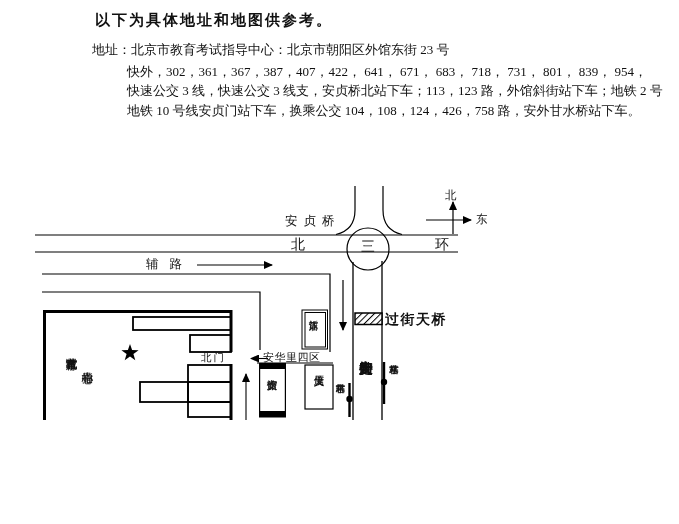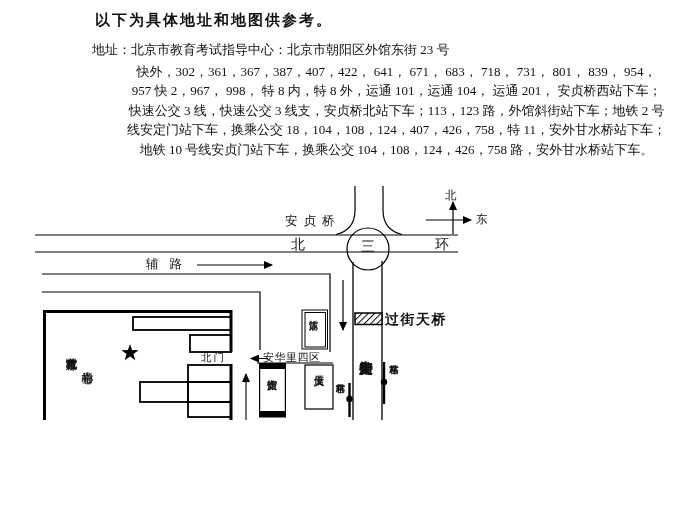--- a/index.html
+++ b/index.html
@@ -3,38 +3,36 @@
 <meta charset="utf-8">
 <style>
   html,body{margin:0;padding:0;background:#fff;}
   #page{position:relative;width:679px;height:420px;background:#ffffff;overflow:hidden;
         font-family:"Liberation Serif", serif;color:#111;}
   .abs{position:absolute;white-space:nowrap;}
   #doc-title{left:95px;top:11px;font-size:15px;letter-spacing:2px;font-weight:600;}
   #addr{left:92px;top:41px;font-size:13px;}
   #transport{left:92px;top:62px;font-size:13px;line-height:19.4px;}
   .t-line{white-space:nowrap;}
-  .t-indent{padding-left:35px;text-align:center;}
+  .t-indent{padding-left:35px;}
   svg{position:absolute;left:0;top:0;}
   .vtext{position:absolute;writing-mode:vertical-rl;text-orientation:upright;
          line-height:1;white-space:nowrap;}
   .maplbl{position:absolute;white-space:nowrap;}
 </style>
 </head>
 <body>
 
 <div id="page">
 
   <div id="doc-title" class="abs">以下为具体地址和地图供参考。</div>
   <div id="addr" class="abs">地址：北京市教育考试指导中心：北京市朝阳区外馆东街 23 号</div>
   <div id="transport" class="abs">
     <div class="t-line t-indent">快外，302，361，367，387，407，422， 641， 671， 683， 718， 731， 801， 839， 954，</div>
-    <div class="t-line t-indent">957 快 2，967， 998， 特 8 内，特 8 外，运通 101，运通 104， 运通 201， 安贞桥西站下车；</div>
     <div class="t-line t-indent">快速公交 3 线，快速公交 3 线支，安贞桥北站下车；113，123 路，外馆斜街站下车；地铁 2 号</div>
-    <div class="t-line t-indent">线安定门站下车，换乘公交 18，104，108，124，407，426，758，特 11，安外甘水桥站下车；</div>
     <div class="t-line t-indent">地铁 10 号线安贞门站下车，换乘公交 104，108，124，426，758 路，安外甘水桥站下车。</div>
   </div>
 
   <svg width="679" height="524" viewBox="0 0 679 524">
     <defs>
       <marker id="ah" markerWidth="10" markerHeight="8" refX="8" refY="4" orient="auto" markerUnits="userSpaceOnUse">
         <path d="M0,0 L9,4 L0,8 Z" fill="#000"></path>
       </marker>
       <pattern id="hatch" width="4.5" height="4.5" patternTransform="rotate(45)" patternUnits="userSpaceOnUse">
         <rect width="4.5" height="4.5" fill="#fff"></rect>

